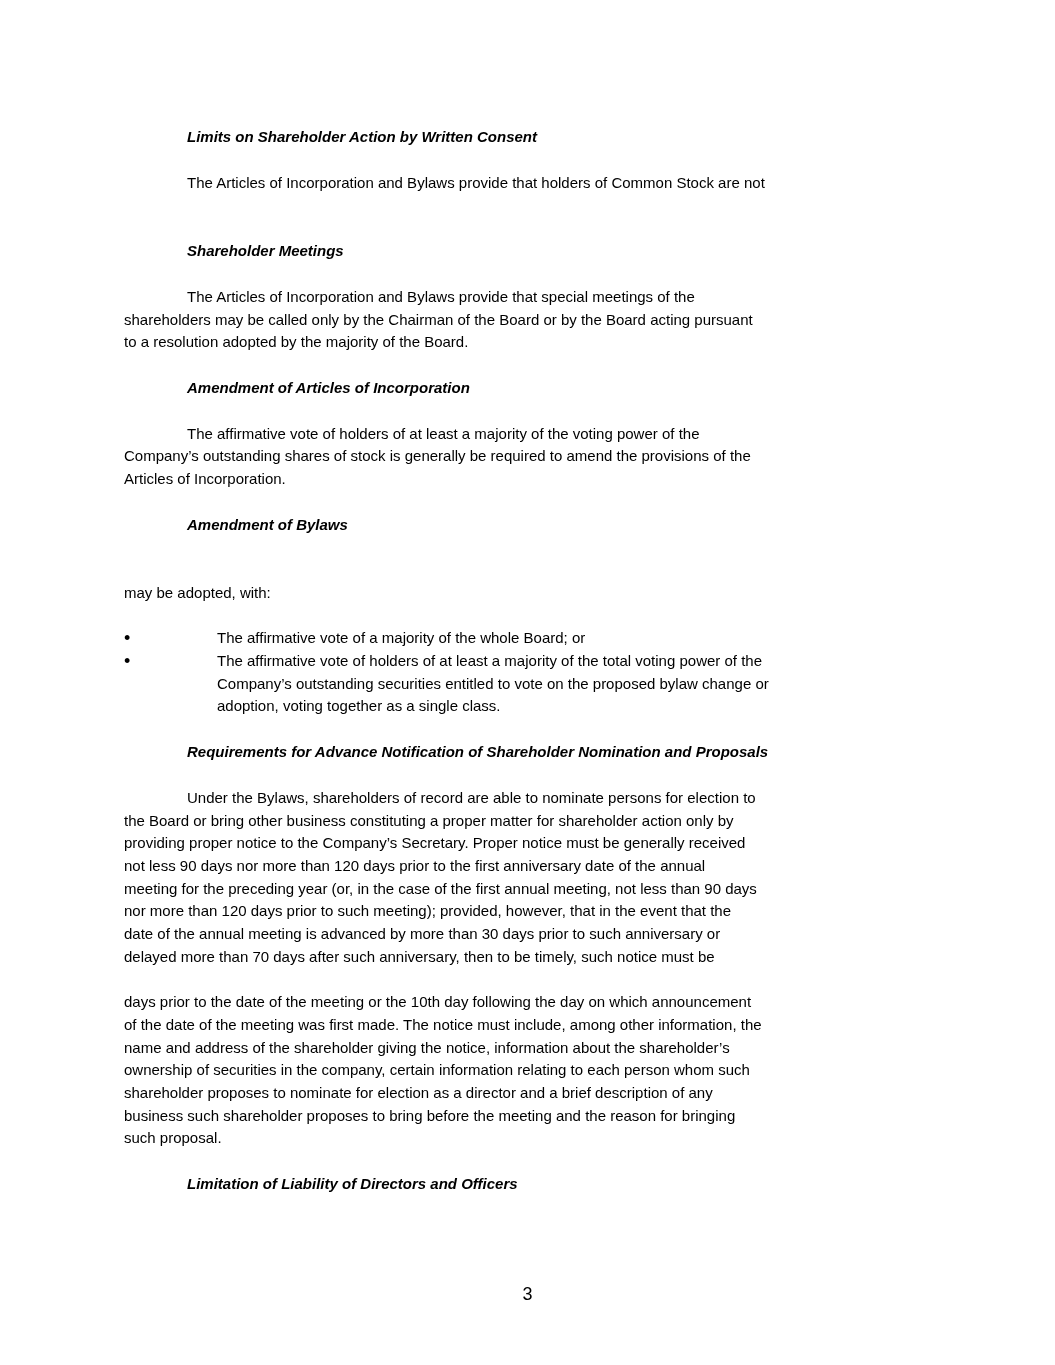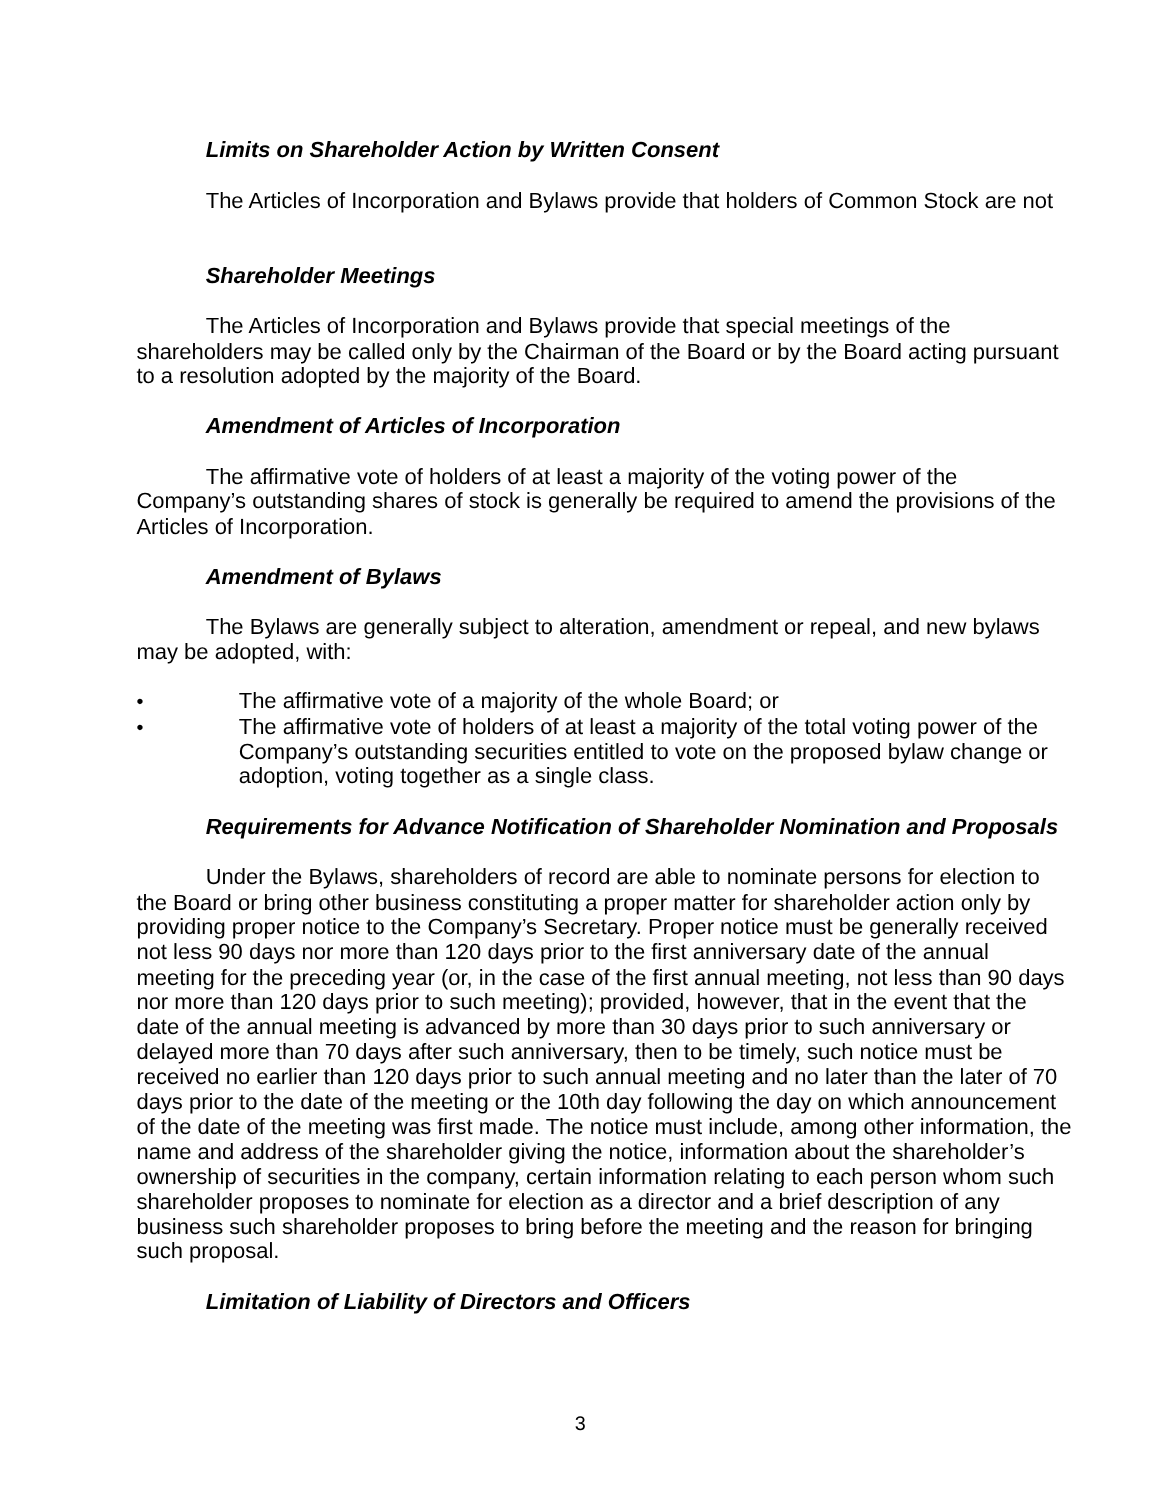--- a/index.html
+++ b/index.html
@@ -3,21 +3,21 @@
   <meta charset="utf-8">
   <style>
     html, body { margin: 0; padding: 0; background: #ffffff; }
     body {
       width: 1055px; height: 1365px; position: relative; overflow: hidden;
       font-family: "Liberation Sans", sans-serif; color: #000;
     }
     .page { position: absolute; left: 0; top: 0; width: 1055px; height: 1365px; }
     .line {
       position: absolute; white-space: nowrap;
-      font-size: 20px; line-height: 22px;
+      font-size: 15px; line-height: 22px;
     }
     .heading { font-weight: bold; font-style: italic; }
     .bullet { position: absolute; font-size: 18px; line-height: 22px; }
     .pagenum { position: absolute; font-size: 18px; line-height: 22px; width: 1055px; text-align: center; }
   </style>
 </head>
 <body>
 
 <div class="page">
 
@@ -28,21 +28,20 @@
   <div class="line" style="left:187px; top:286px;">The Articles of Incorporation and Bylaws provide that special meetings of the</div>
   <div class="line" style="left:124px; top:309px;">shareholders may be called only by the Chairman of the Board or by the Board acting pursuant</div>
   <div class="line" style="left:124px; top:331px;">to a resolution adopted by the majority of the Board.</div>
 
   <div class="line heading" style="left:187px; top:377px;">Amendment of Articles of Incorporation</div>
   <div class="line" style="left:187px; top:423px;">The affirmative vote of holders of at least a majority of the voting power of the</div>
   <div class="line" style="left:124px; top:445px;">Company’s outstanding shares of stock is generally be required to amend the provisions of the</div>
   <div class="line" style="left:124px; top:468px;">Articles of Incorporation.</div>
 
   <div class="line heading" style="left:187px; top:514px;">Amendment of Bylaws</div>
-  <div class="line" style="left:187px; top:559px;">The Bylaws are generally subject to alteration, amendment or repeal, and new bylaws</div>
   <div class="line" style="left:124px; top:582px;">may be adopted, with:</div>
 
   <div>
     <div>
       <span class="bullet" style="left:124px; top:627px;">•</span>
       <div class="line" style="left:217px; top:627px;">The affirmative vote of a majority of the whole Board; or</div>
     </div>
     <div>
       <span class="bullet" style="left:124px; top:650px;">•</span>
       <div class="line" style="left:217px; top:650px;">The affirmative vote of holders of at least a majority of the total voting power of the</div>
@@ -53,21 +52,20 @@
 
   <div class="line heading" style="left:187px; top:741px;">Requirements for Advance Notification of Shareholder Nomination and Proposals</div>
   <div class="line" style="left:187px; top:787px;">Under the Bylaws, shareholders of record are able to nominate persons for election to</div>
   <div class="line" style="left:124px; top:810px;">the Board or bring other business constituting a proper matter for shareholder action only by</div>
   <div class="line" style="left:124px; top:832px;">providing proper notice to the Company’s Secretary. Proper notice must be generally received</div>
   <div class="line" style="left:124px; top:855px;">not less 90 days nor more than 120 days prior to the first anniversary date of the annual</div>
   <div class="line" style="left:124px; top:878px;">meeting for the preceding year (or, in the case of the first annual meeting, not less than 90 days</div>
   <div class="line" style="left:124px; top:900px;">nor more than 120 days prior to such meeting); provided, however, that in the event that the</div>
   <div class="line" style="left:124px; top:923px;text-align:right;">date of the annual meeting is advanced by more than 30 days prior to such anniversary or</div>
   <div class="line" style="left:124px; top:946px;">delayed more than 70 days after such anniversary, then to be timely, such notice must be</div>
-  <div class="line" style="left:124px; top:968px;">received no earlier than 120 days prior to such annual meeting and no later than the later of 70</div>
   <div class="line" style="left:124px; top:991px;">days prior to the date of the meeting or the 10th day following the day on which announcement</div>
   <div class="line" style="left:124px; top:1037px;">name and address of the shareholder giving the notice, information about the shareholder’s</div>
   <div class="line" style="left:124px; top:1014px;">of the date of the meeting was first made. The notice must include, among other information, the</div>
   <div class="line" style="left:124px; top:1059px;">ownership of securities in the company, certain information relating to each person whom such</div>
   <div class="line" style="left:124px; top:1082px;">shareholder proposes to nominate for election as a director and a brief description of any</div>
   <div class="line" style="left:124px; top:1105px;">business such shareholder proposes to bring before the meeting and the reason for bringing</div>
   <div class="line" style="left:124px; top:1127px;">such proposal.</div>
 
   <div class="line heading" style="left:187px; top:1173px;">Limitation of Liability of Directors and Officers</div>
 

